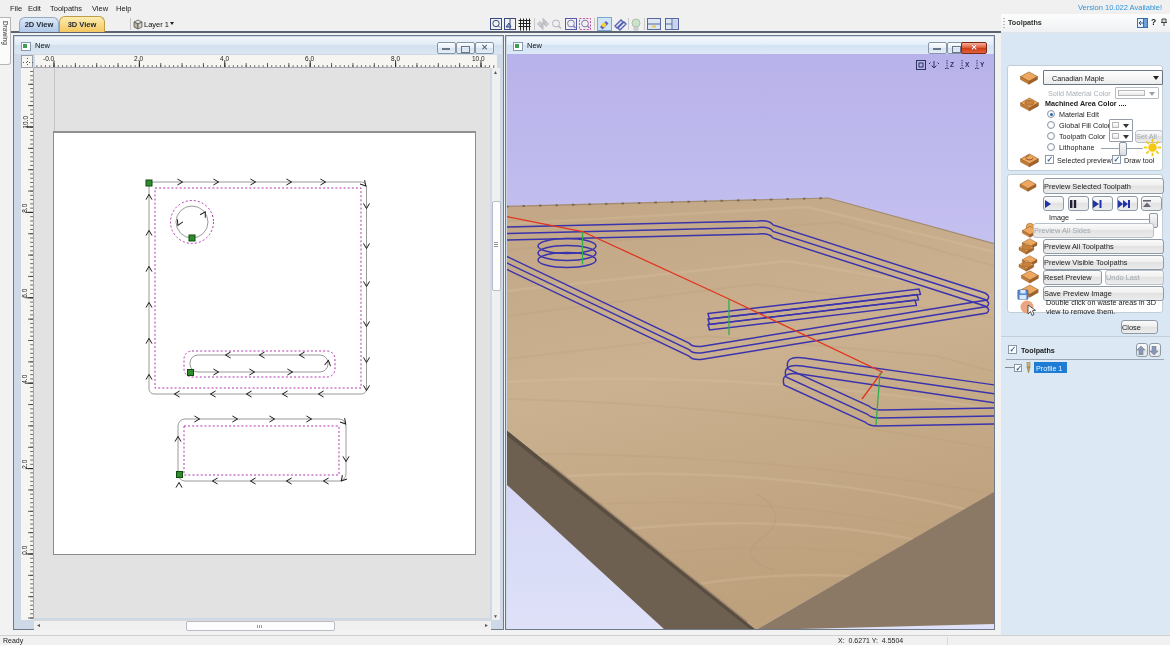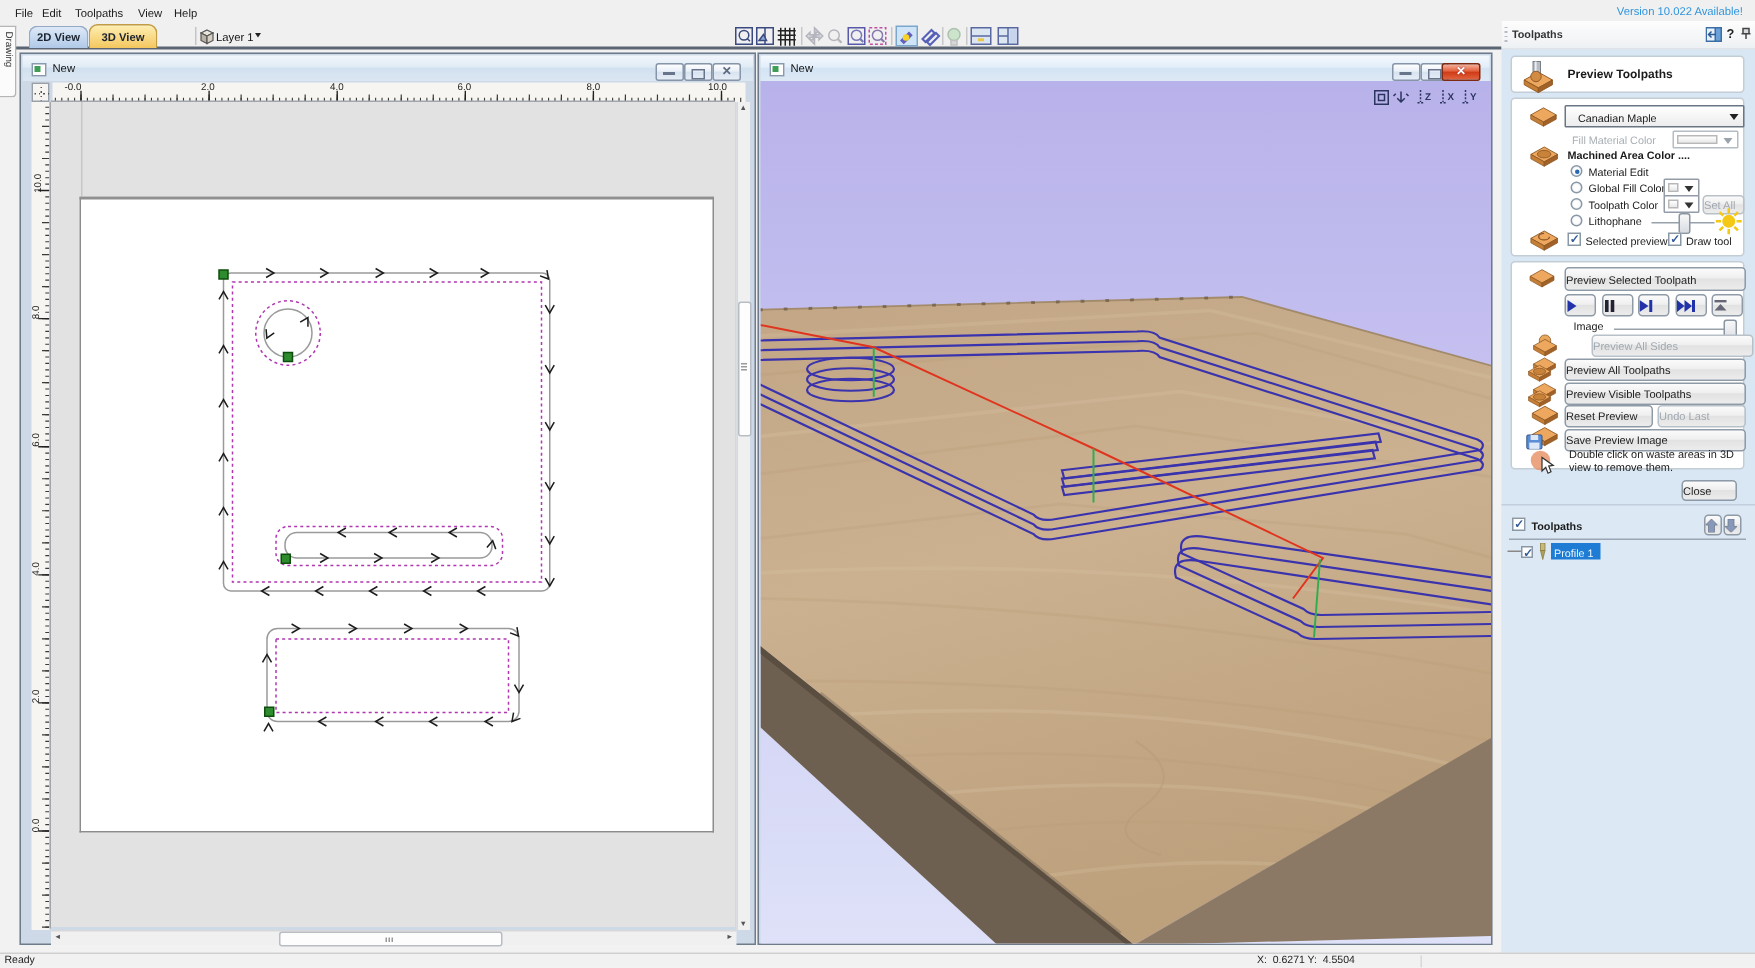--- a/index.html
+++ b/index.html
@@ -400,39 +400,30 @@
    <rect x="0.5" y="0.5" width="10" height="9" fill="#e8f0fa" stroke="#3a6ea5"></rect>
    <rect x="6.5" y="0.5" width="4" height="9" fill="#6a9fd8" stroke="#3a6ea5"></rect>
    <path d="M7,5 H2 M4,3 L2,5 L4,7" stroke="#2a5a95" fill="none"></path>
   </svg>
   <span class="abs" style="left:150px;top:3px;font-weight:bold;font-size:8.5px;color:#222;">?</span>
   <svg class="abs" style="left:159px;top:4px;" width="8" height="9" viewBox="0 0 8 9">
    <path d="M2,1 h4 v3.5 h-4 z M1,4.5 h6 M4,4.5 v3.5" stroke="#444" fill="#d8dce0" stroke-width="1"></path>
   </svg>
  </div>
 
- <div class="pbox" style="top:23px;height:25px;">
-  <svg class="abs" style="left:4px;top:2px;" width="26" height="22" viewBox="0 0 26 22">
-   <rect x="10" y="1" width="5" height="9" fill="#b8bcc4" stroke="#70747c" stroke-width="0.6"></rect>
-   <rect x="11.2" y="1" width="1.2" height="9" fill="#eceef2"></rect>
-   <use href="#slab" transform="translate(2,6) scale(1.05)"></use>
-   <circle cx="12" cy="11" r="3.5" fill="#d28b42" stroke="#8a5420" stroke-width="0.6"></circle>
-  </svg>
-  <span class="abs" style="left:37px;top:7px;font-weight:bold;font-size:8px;">Preview Toolpaths</span>
- </div>
 
  <div class="pbox" style="top:51px;height:106px;">
   <svg class="abs" style="left:10px;top:4px;" width="21" height="18" viewBox="0 0 22 20">
         <use href="#slab" transform="scale(1.05)"></use>
       </svg>
   <div class="combo" style="left:35px;top:4px;width:120px;height:15px;border-color:#6a7684;background:linear-gradient(#fff,#ececec);">
    <span class="abs" style="left:8px;top:3px;">Canadian Maple</span>
    <span class="da" style="border-top-color:#222;"></span>
   </div>
-  <span class="abs" style="left:40px;top:23px;color:#a8aeb4;">Fill Material Color</span>
+  <span class="abs" style="left:40px;top:23px;color:#a8aeb4;">Solid Material Color</span>
   <div class="combo dis" style="left:107px;top:21px;width:44px;height:12px;border-color:#b4bcc4;">
    <span class="sw"></span>
         <span class="da"></span>
   </div>
   <svg class="abs" style="left:10px;top:30px;" width="21" height="18" viewBox="0 0 22 20">
    <use href="#slab" transform="scale(1.1)"></use>
    <ellipse cx="12" cy="7.5" rx="5" ry="2.8" fill="#c8823a" stroke="#8a5420" stroke-width="0.6"></ellipse>
   </svg>
   <span class="abs" style="left:37px;top:33px;font-weight:bold;">Machined Area Color ....</span>
   <span class="radio sel" style="left:39px;top:44px;"></span>
@@ -502,21 +493,21 @@
           <rect x="1" y="0" width="8" height="1.6" fill="#667"></rect>
           <path d="M5,2.6 L9,7 L1,7z" fill="#667"></path>
         </svg></span>
   <span class="abs" style="left:41px;top:38px;">Image</span>
   <div class="abs" style="left:68px;top:44px;width:80px;height:1px;background:#98a2ac;"></div>
   <div class="abs" style="left:141px;top:38px;width:7px;height:13px;background:linear-gradient(#f8f8f8,#d8dce2);border:1px solid #8a96a2;border-radius:2px;"></div>
   <svg class="abs" style="left:12px;top:47px;" width="20" height="17" viewBox="0 0 22 20">
    <circle cx="11" cy="6" r="4.5" fill="#e8a85a" stroke="#8a5420" stroke-width="0.6"></circle>
    <use href="#slab" transform="translate(0,3)"></use>
   </svg>
-  <span class="btn dis" style="left:53px;top:48px;width:108px;height:15px;line-height:14px;">Preview All Sides</span>
+  <span class="btn dis" style="left:25px;top:48px;width:121px;height:15px;line-height:14px;">Preview All Sides</span>
   <svg class="abs" style="left:9px;top:62px;" width="22" height="18" viewBox="0 0 26 22">
    <use href="#slab" transform="translate(4,0)"></use>
         <use href="#slab" transform="translate(0,6)"></use>
    <ellipse cx="11" cy="13" rx="5" ry="2.6" fill="#c8823a" stroke="#8a5420" stroke-width="0.6"></ellipse>
   </svg>
   <span class="btn" style="left:35px;top:64px;width:121px;height:15px;line-height:14px;">Preview All Toolpaths</span>
   <svg class="abs" style="left:9px;top:79px;" width="22" height="18" viewBox="0 0 26 22">
    <use href="#slab" transform="translate(4,0)"></use>
         <use href="#slab" transform="translate(0,6)"></use>
    <ellipse cx="11" cy="13" rx="5" ry="2.6" fill="#c8823a" stroke="#8a5420" stroke-width="0.6"></ellipse>

